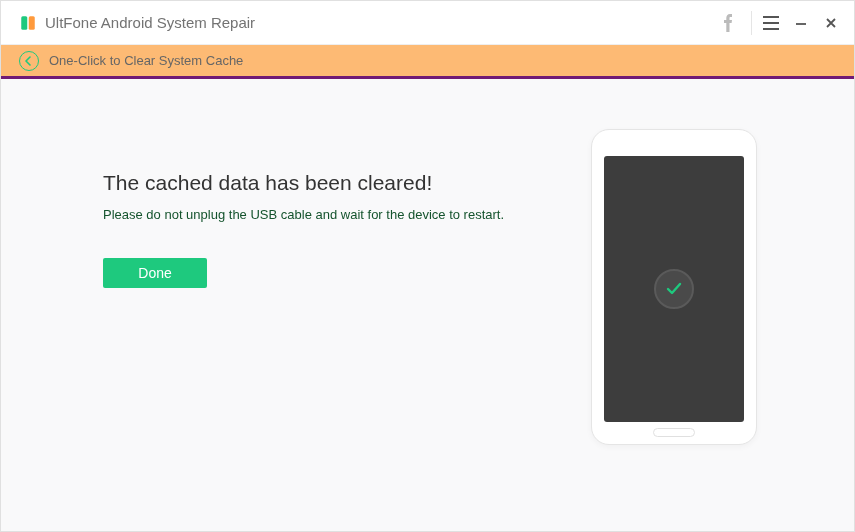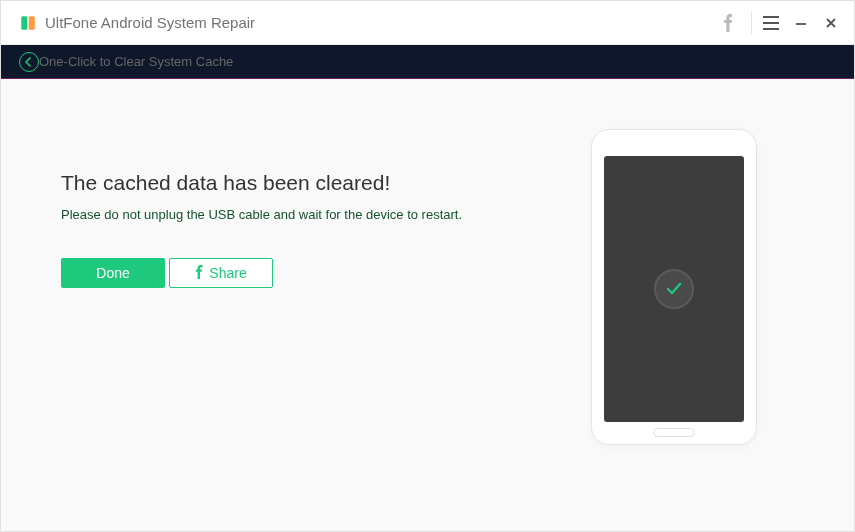--- a/index.html
+++ b/index.html
@@ -7,29 +7,29 @@
     .window { width: 855px; height: 532px; border: 1px solid #e0e0e0; display: flex; flex-direction: column; }
     
     .titlebar { height: 44px; display: flex; align-items: center; padding: 0 8px 0 18px; border-bottom: 1px solid #eee; }
     .logo { width: 18px; height: 18px; margin-right: 8px; display: flex; align-items: center; justify-content: center; }
     .app-title { color: #737373; font-size: 15px; font-weight: 500; flex: 1; }
     .titlebar-actions { display: flex; align-items: center; gap: 0; }
     .titlebar-btn { width: 30px; height: 30px; display: flex; align-items: center; justify-content: center; color: #888; cursor: pointer; }
     .titlebar-btn.fb { color: #bbb; margin-right: 4px; }
     .titlebar-sep { width: 1px; height: 24px; background: #e5e5e5; margin: 0 4px; }
     
-    .breadcrumb-bar { height: 34px; background: #0f172a; border-bottom: 1px solid #701a75; display: flex; align-items: center; padding: 0 18px; }
+    .breadcrumb-bar { height: 34px; background: #fdba74; border-bottom: 3px solid #701a75; display: flex; align-items: center; padding: 0 18px; gap: 10px; }
     .back-btn { width: 20px; height: 20px; border: 1.5px solid #1ec97e; border-radius: 50%; display: flex; align-items: center; justify-content: center; cursor: pointer; }
     .breadcrumb-text { color: #666; font-size: 13px; }
     
     .content { flex: 1; background: #f9f9fa; padding: 50px 60px 0 60px; display: flex; justify-content: space-between; align-items: flex-start; }
-    .content-left { flex: 1; padding-top: 42px; }
+    .content-left { flex: 1; padding-top: 42px; margin-left: 42px; }
     .heading { color: #333; font-size: 21px; font-weight: 500; margin-bottom: 12px; }
     .subtext { color: #14532d; font-size: 13px; margin-bottom: 36px; }
-    .button-row { display: flex; gap: 4px; }
+    .button-row { display: flex; gap: 34px; }
     .btn { width: 104px; height: 30px; font-size: 14px; display: flex; align-items: center; justify-content: center; cursor: pointer; border-radius: 2px; gap: 6px; }
     .btn-primary { background: #1ec97e; color: #fff; border: none; }
     .btn-outline { background: #fff; color: #1ec97e; border: 1px solid #1ec97e; }
     
     .phone-wrap { width: 180px; display: flex; justify-content: center; margin-right: 30px; }
     .phone { width: 166px; height: 316px; background: #fff; border: 1px solid #e5e5e5; border-radius: 18px; box-shadow: 0 2px 6px rgba(0,0,0,0.04); position: relative; padding: 26px 12px 22px 12px; }
     .phone-screen { width: 100%; height: 266px; background: #3d3d3d; border-radius: 3px; display: flex; align-items: center; justify-content: center; }
     .check-circle { width: 40px; height: 40px; border: 2px solid #5a5a5a; border-radius: 50%; display: flex; align-items: center; justify-content: center; background: #4a4a4a; }
     .phone-home { position: absolute; bottom: 7px; left: 50%; transform: translateX(-50%); width: 42px; height: 9px; border: 1px solid #e0e0e0; border-radius: 6px; }
   </style>
@@ -81,28 +81,20 @@
   </div>
 
   <div class="content">
     <div class="content-left">
       <h1 class="heading">The cached data has been cleared!</h1>
       <p class="subtext">Please do not unplug the USB cable and wait for the device to restart.</p>
       <div class="button-row">
         <button class="btn btn-primary">
           <span>Done</span>
         </button>
-        <button class="btn btn-outline">
-          <span>
-            <svg width="8" height="14" viewBox="0 0 8 14">
-                <path d="M5 4.5h2l-.3 2.2H5V14H2.6V6.7H1V4.5h1.6V3c0-1.6 1-3 2.9-3H7.5v2.3H6c-.6 0-1 .3-1 .9v1.3z" fill="#1ec97e"></path>
-              </svg>
-          </span>
-          <span>Share</span>
-        </button>
       </div>
     </div>
 
     <div class="phone-wrap">
       <div class="phone">
         <div class="phone-screen">
           <div class="check-circle">
             <svg width="20" height="20" viewBox="0 0 20 20">
                 <path d="M4 10l4 4 8-9" stroke="#1ec97e" stroke-width="2.4" fill="none" stroke-linecap="round" stroke-linejoin="round"></path>
               </svg>

